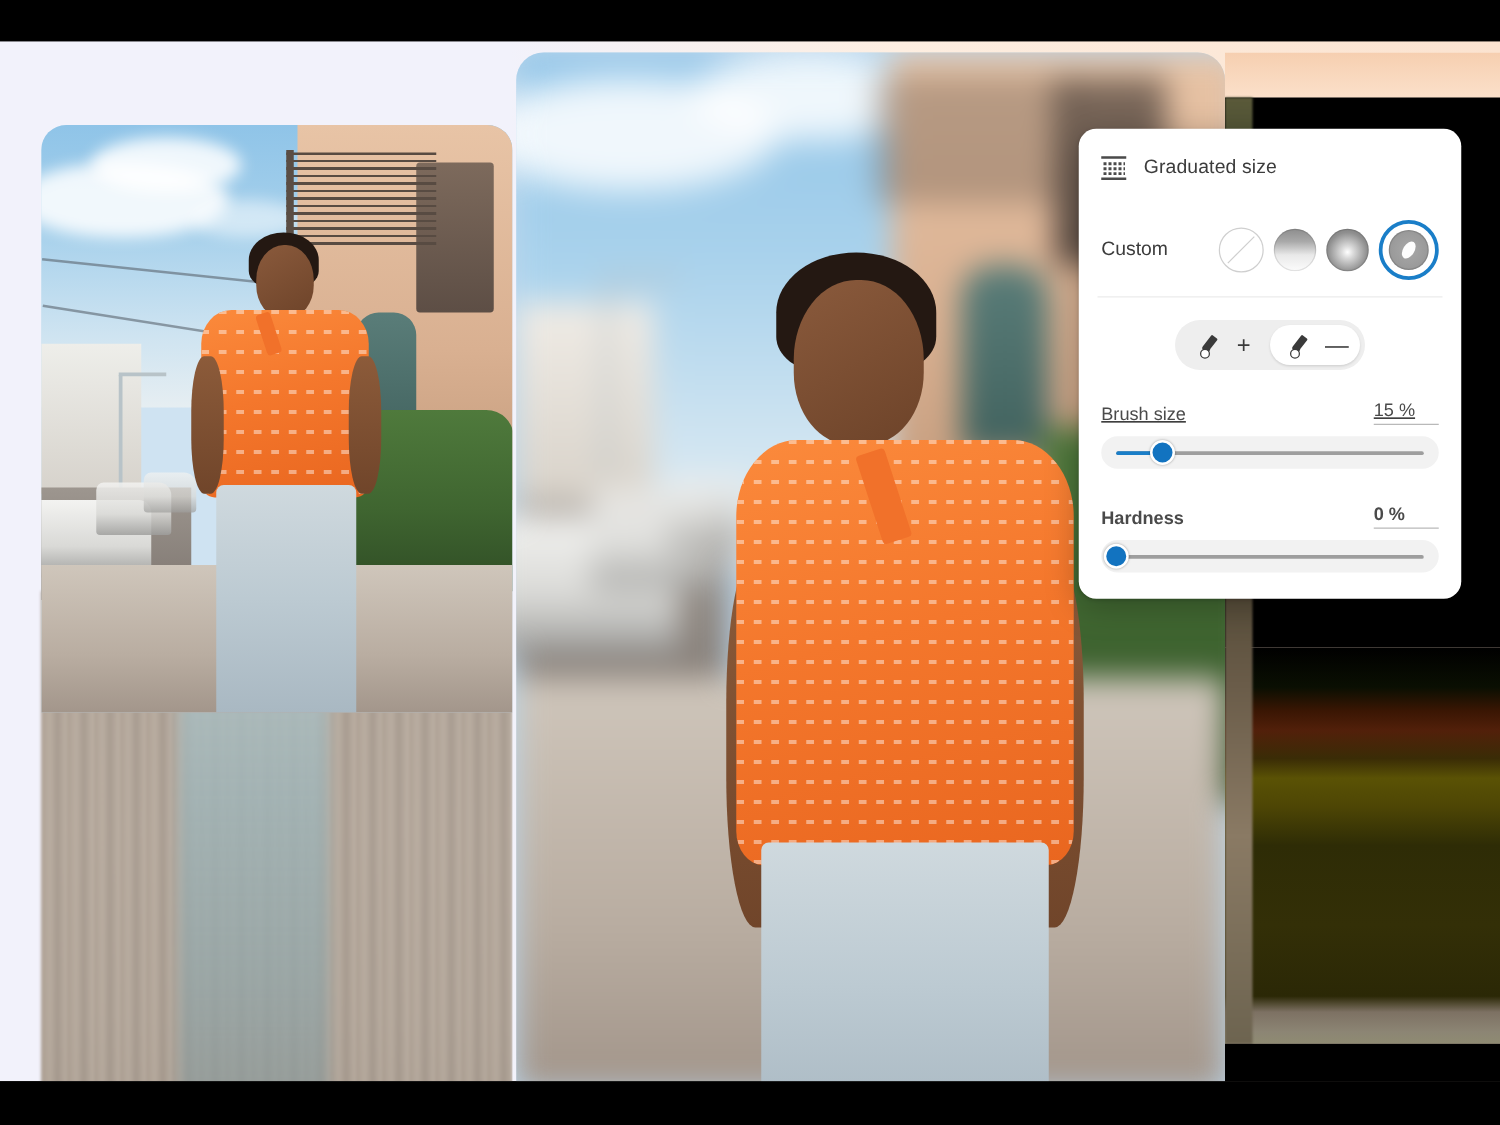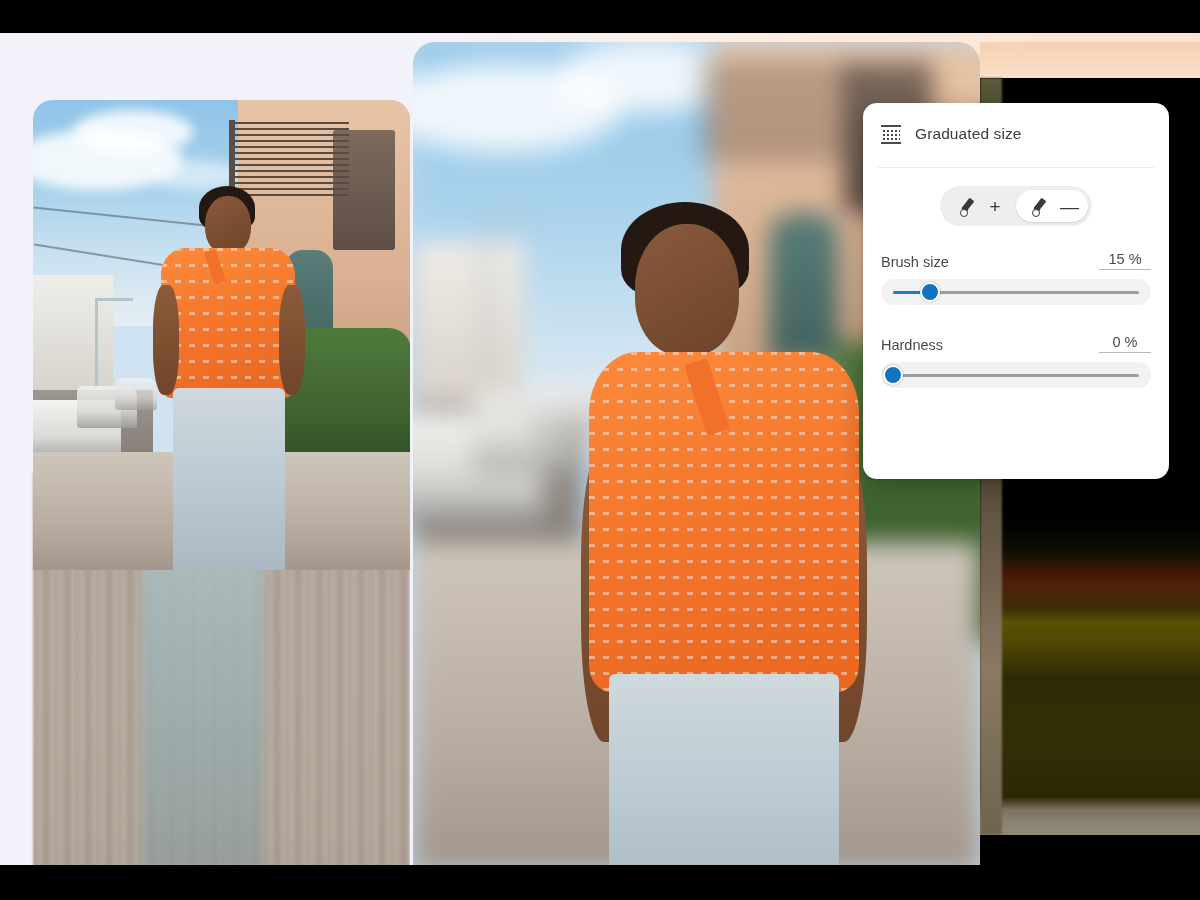--- a/index.html
+++ b/index.html
@@ -428,39 +428,39 @@
     line-height: 1;
     color: #3a3a3a;
     font-weight: 400;
     width: 14px;
     text-align: center;
     display: inline-block;
   }
 
   
   .slider-block { padding: 0 18px; }
-  .slider-block.first { margin-top: 22px; }
-  .slider-block.second { margin-top: 26px; }
+  .slider-block.first { margin-top: 22px; text-decoration: underline; }
+  .slider-block.second { margin-top: 26px; font-weight: bold; }
 
   .slider-head {
     display: flex;
     align-items: flex-end;
     justify-content: space-between;
     height: 22px;
   }
   .slider-label {
     font-size: 14.5px;
     color: #4a4a4a;
   }
   .slider-value {
     font-size: 14.5px;
     color: #4a4a4a;
     border-bottom: 1px solid #b9b9b9;
     min-width: 52px;
-    text-align: center;
+    text-align: left;
     padding-bottom: 2px;
     cursor: text;
   }
 
   .slider-track-outer {
     margin-top: 9px;
     height: 26px;
     background: #f2f2f2;
     border-radius: 13px;
     display: flex;
@@ -598,20 +598,32 @@
 
     <div class="panel-header">
       <span class="dither-icon">
         <span class="bar t"></span>
         <span class="dots"></span>
         <span class="bar b"></span>
       </span>
       <span class="header-title">Graduated size</span>
     </div>
 
+    <div class="custom-row">
+      <span class="custom-label">Custom</span>
+
+      <span class="swatches">
+        <span class="swatch sw-none"></span>
+        <span class="swatch sw-linear"></span>
+        <span class="swatch sw-radial"></span>
+        <span class="sw-custom-holder">
+          <span class="sw-custom"></span>
+        </span>
+      </span>
+    </div>
 
     <div class="divider"></div>
 
     <div class="seg-wrap">
       <div class="seg">
         <div class="seg-btn">
           <span class="brush-glyph">
             <span class="handle"></span>
               <span class="ferrule"></span>
               <span class="tip"></span>

